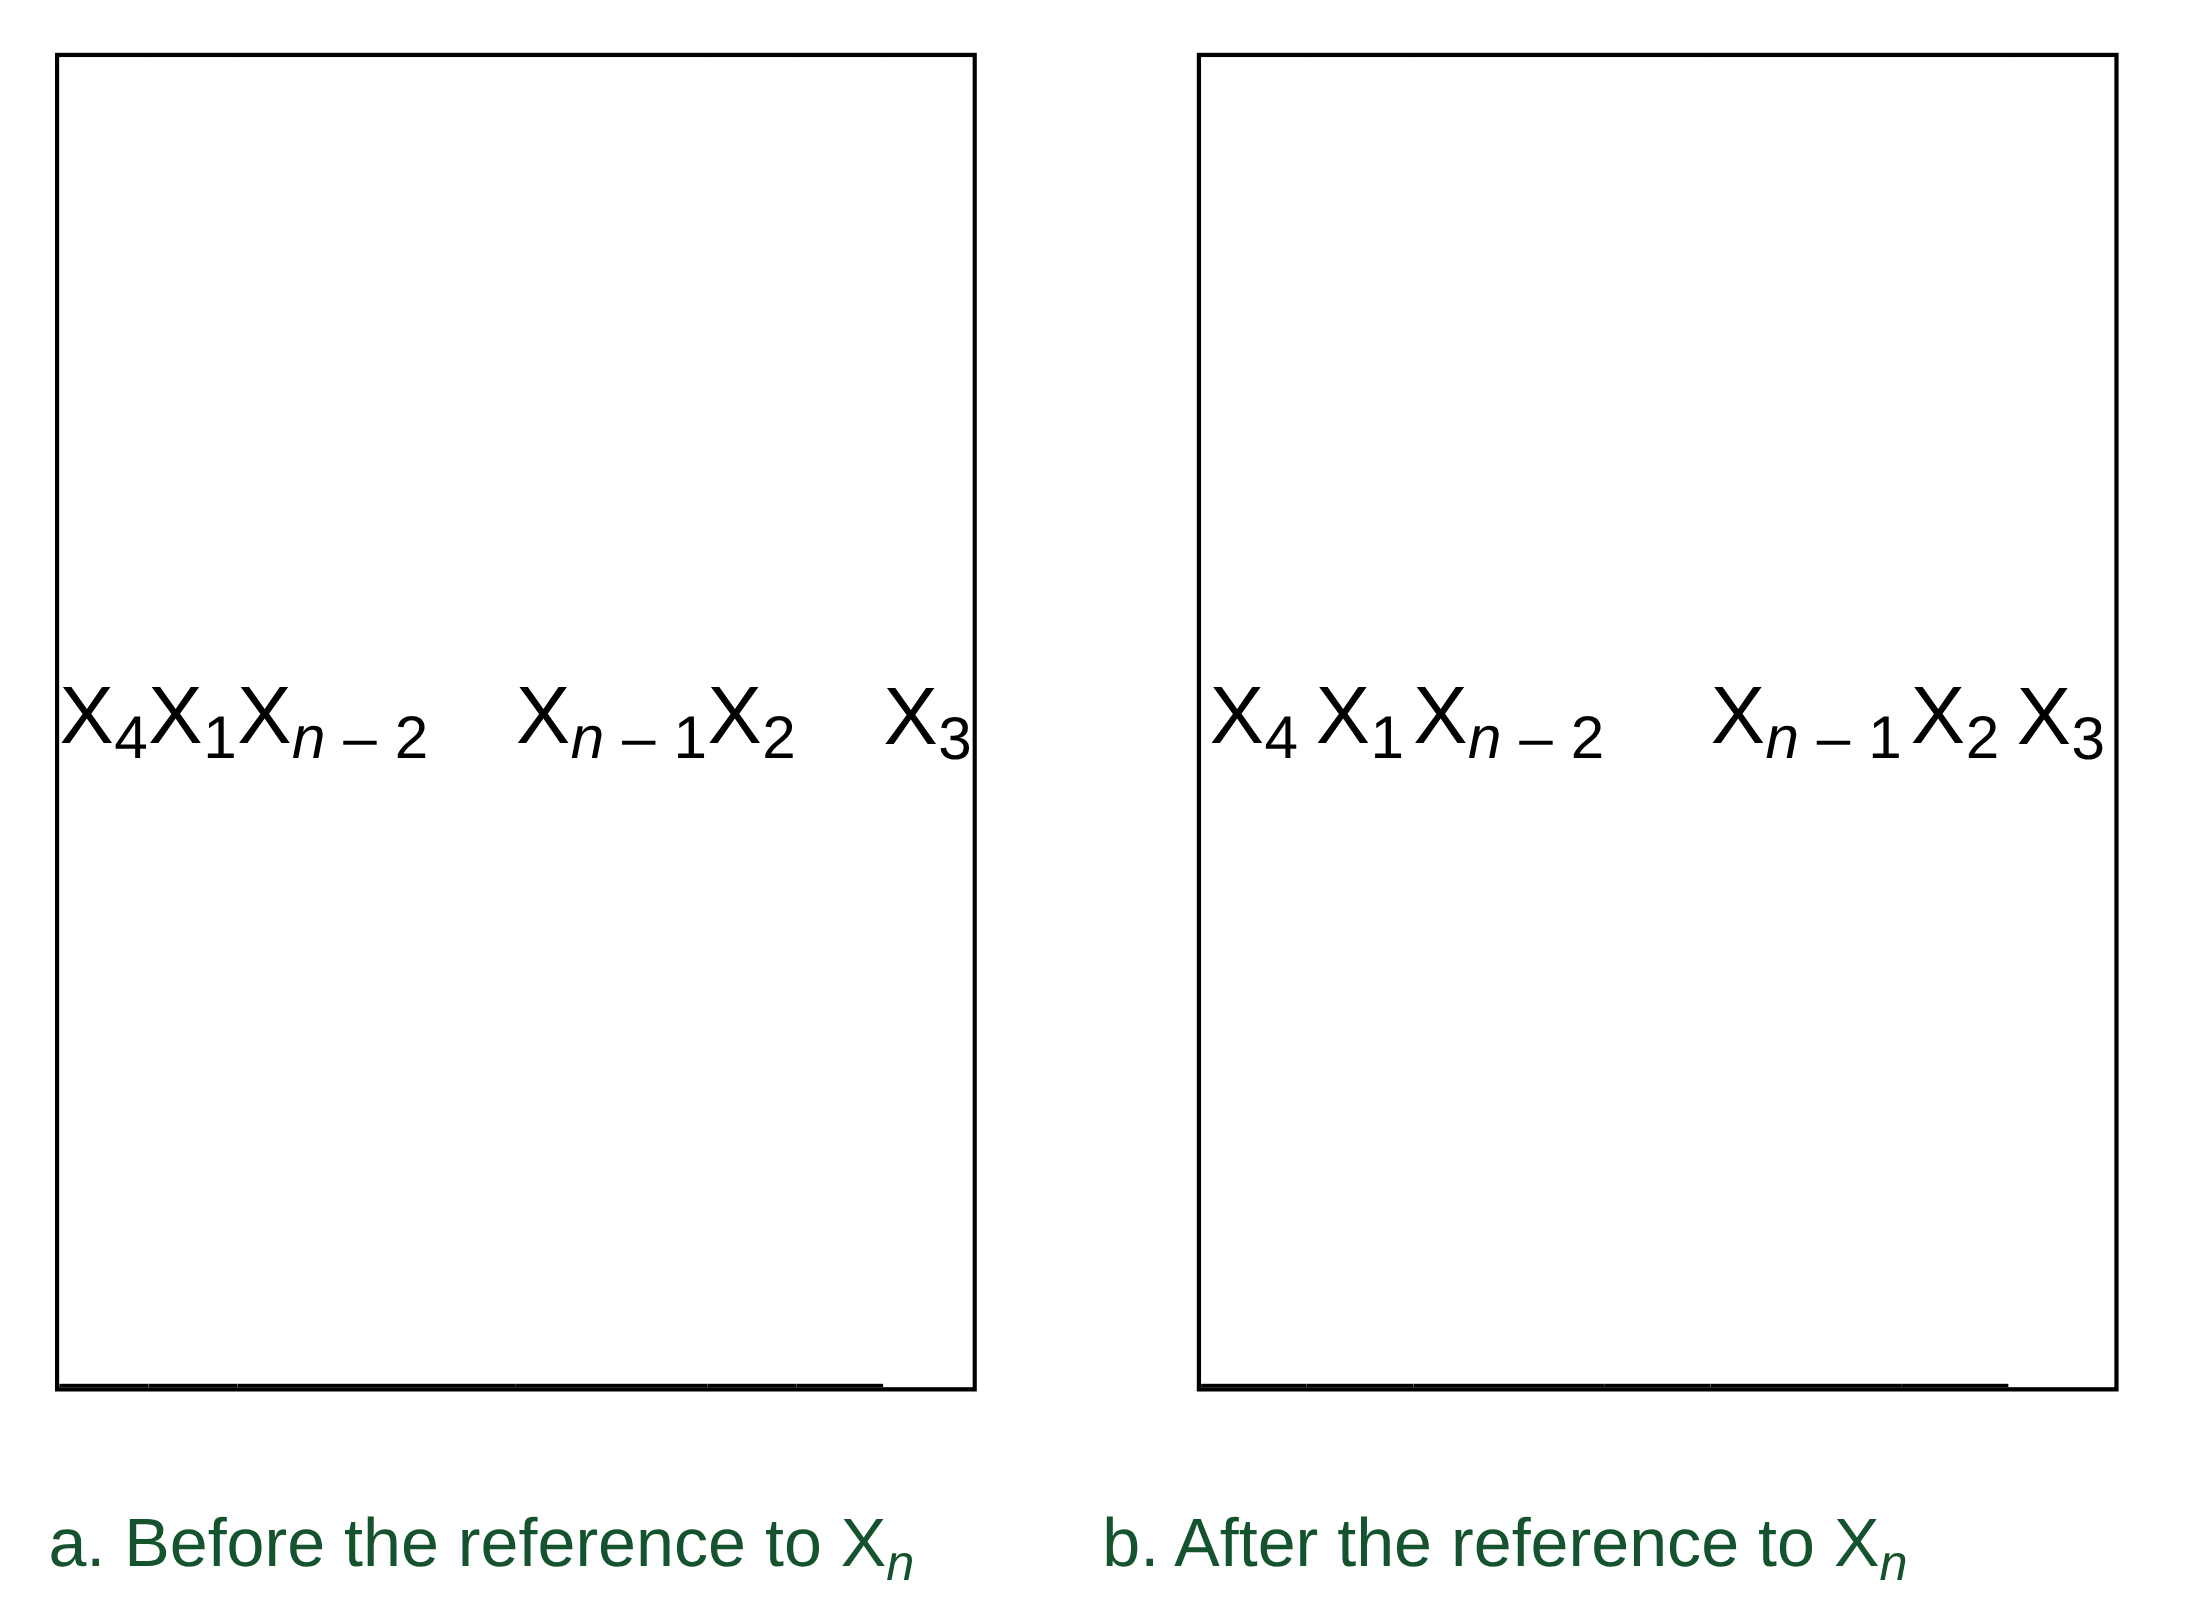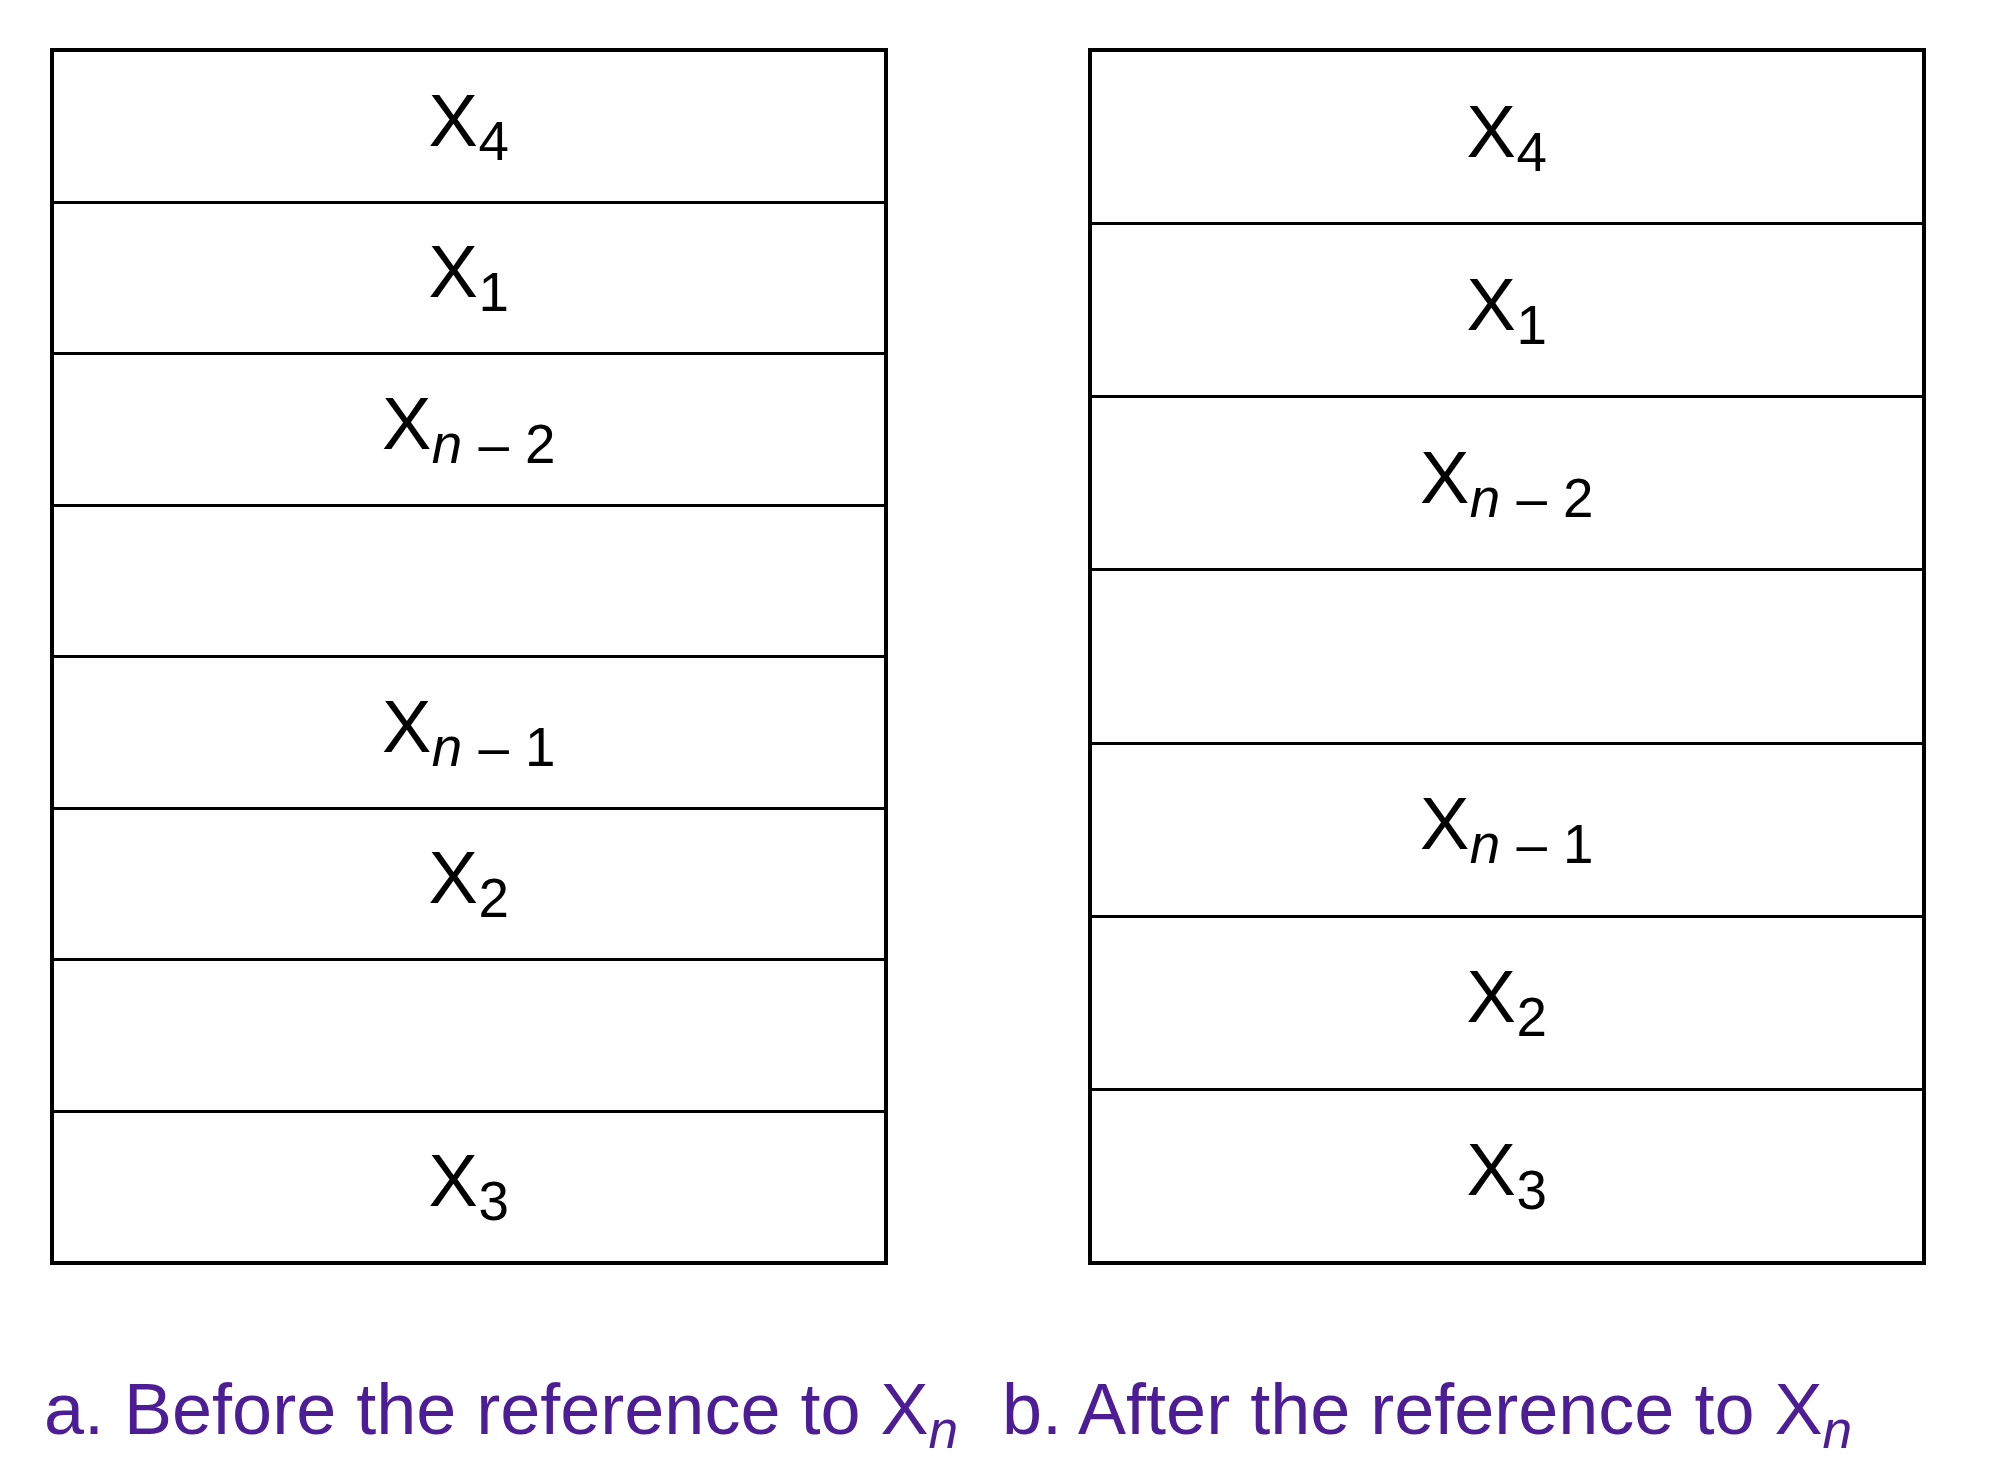--- a/index.html
+++ b/index.html
@@ -17,21 +17,21 @@
   }
   .mtable {
     position: absolute;
     top: 48px;
     width: 838px;
     height: 1217px;
     box-sizing: border-box;
     border: 4px solid #000000;
     background: #ffffff;
     display: flex;
-    flex-direction: column;
+    flex-direction: row;
   }
   #table-before { left: 50px; }
   #table-after  { left: 1088px; }
   .mrow {
     flex: 1 1 0;
     box-sizing: border-box;
     border-bottom: 3px solid #000000;
     display: flex;
     align-items: center;
     justify-content: center;
@@ -60,23 +60,23 @@
     bottom: -10px;
     left: -9px;
     right: -23px;
     border: 13px solid #000000;
     z-index: 3;
     pointer-events: none;
   }
   .caption {
     position: absolute;
     top: 1368px;
-    font-size: 72px;
+    font-size: 62px;
     line-height: 1.15;
-    color: #4c1d95;
+    color: #14532d;
     white-space: nowrap;
   }
   #caption-before { left: 44px; }
   #caption-after  { left: 1002px; }
 </style>
 </head>
 <body>
 
 <div class="mtable" id="table-before">
   <div class="mrow">

